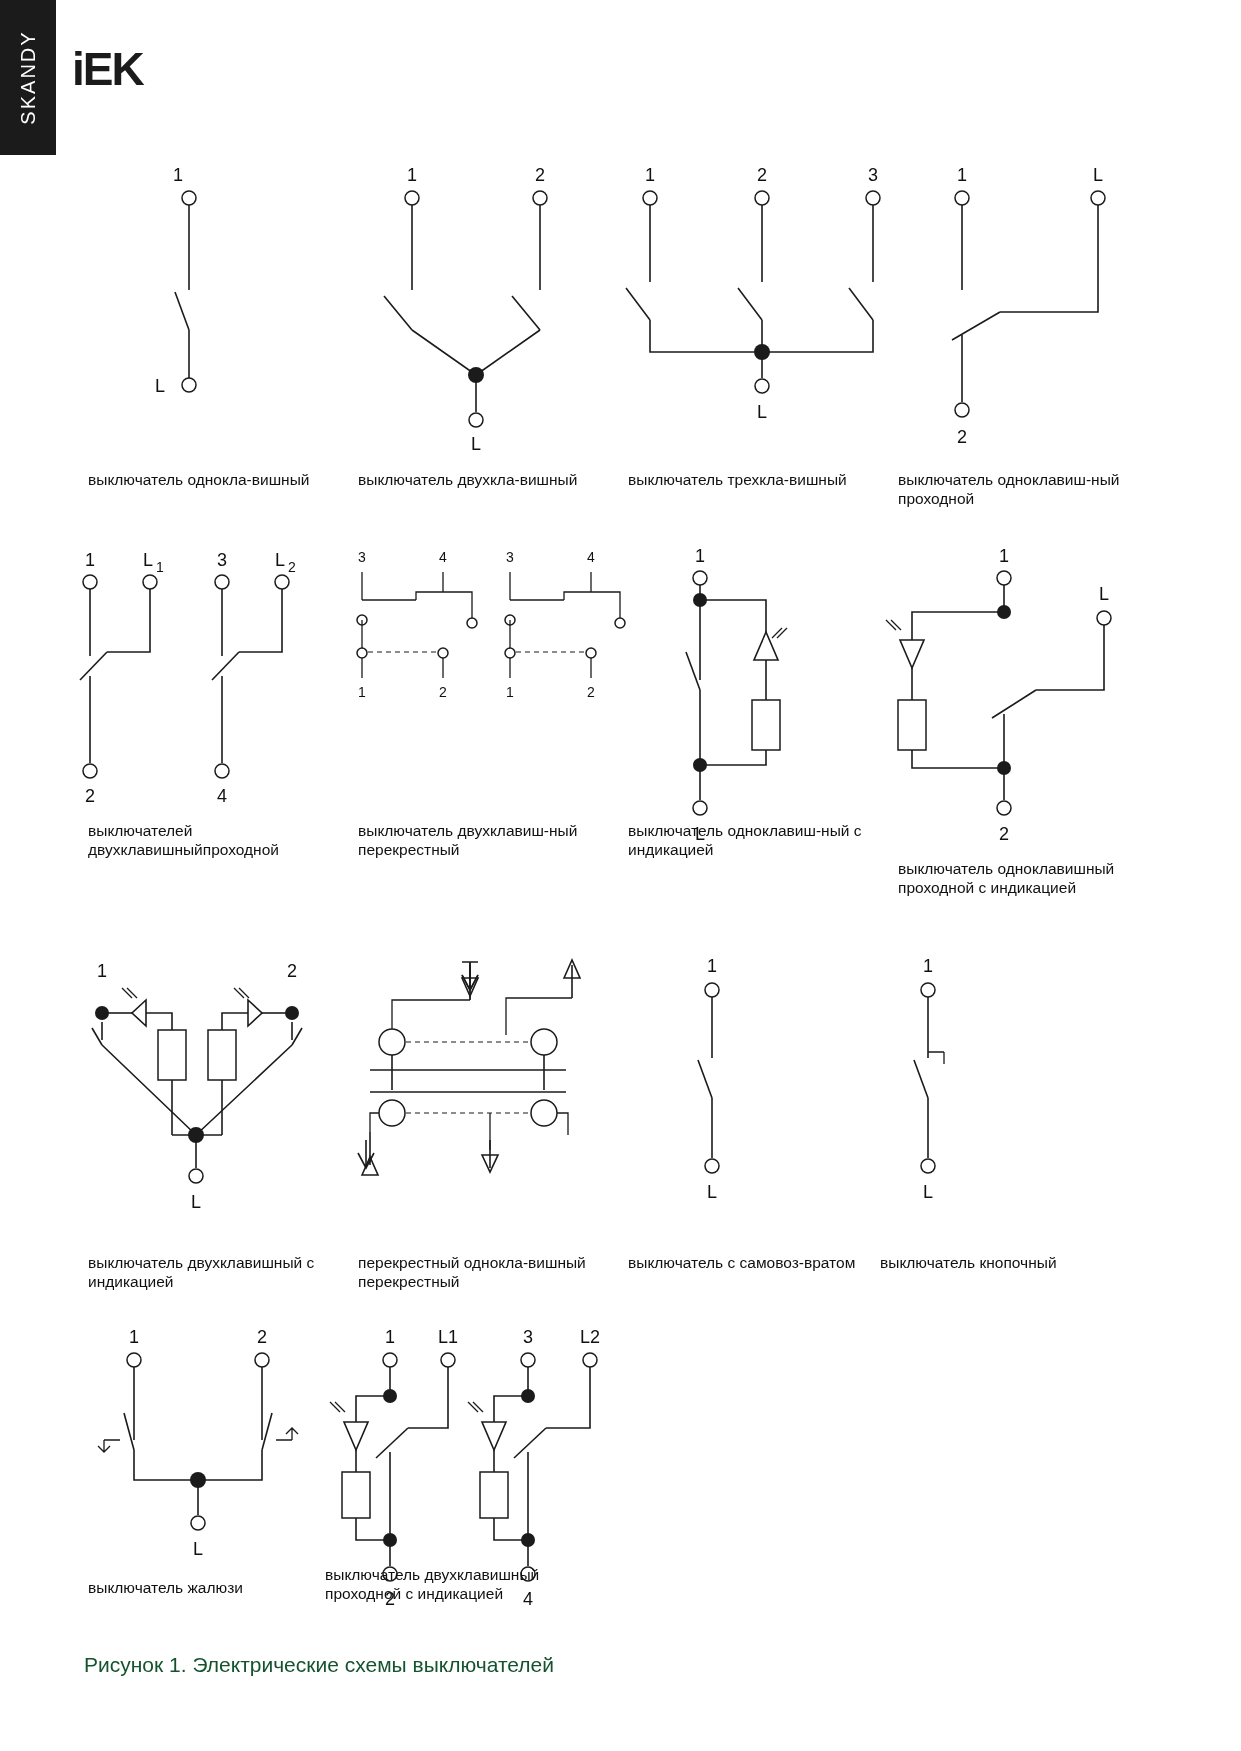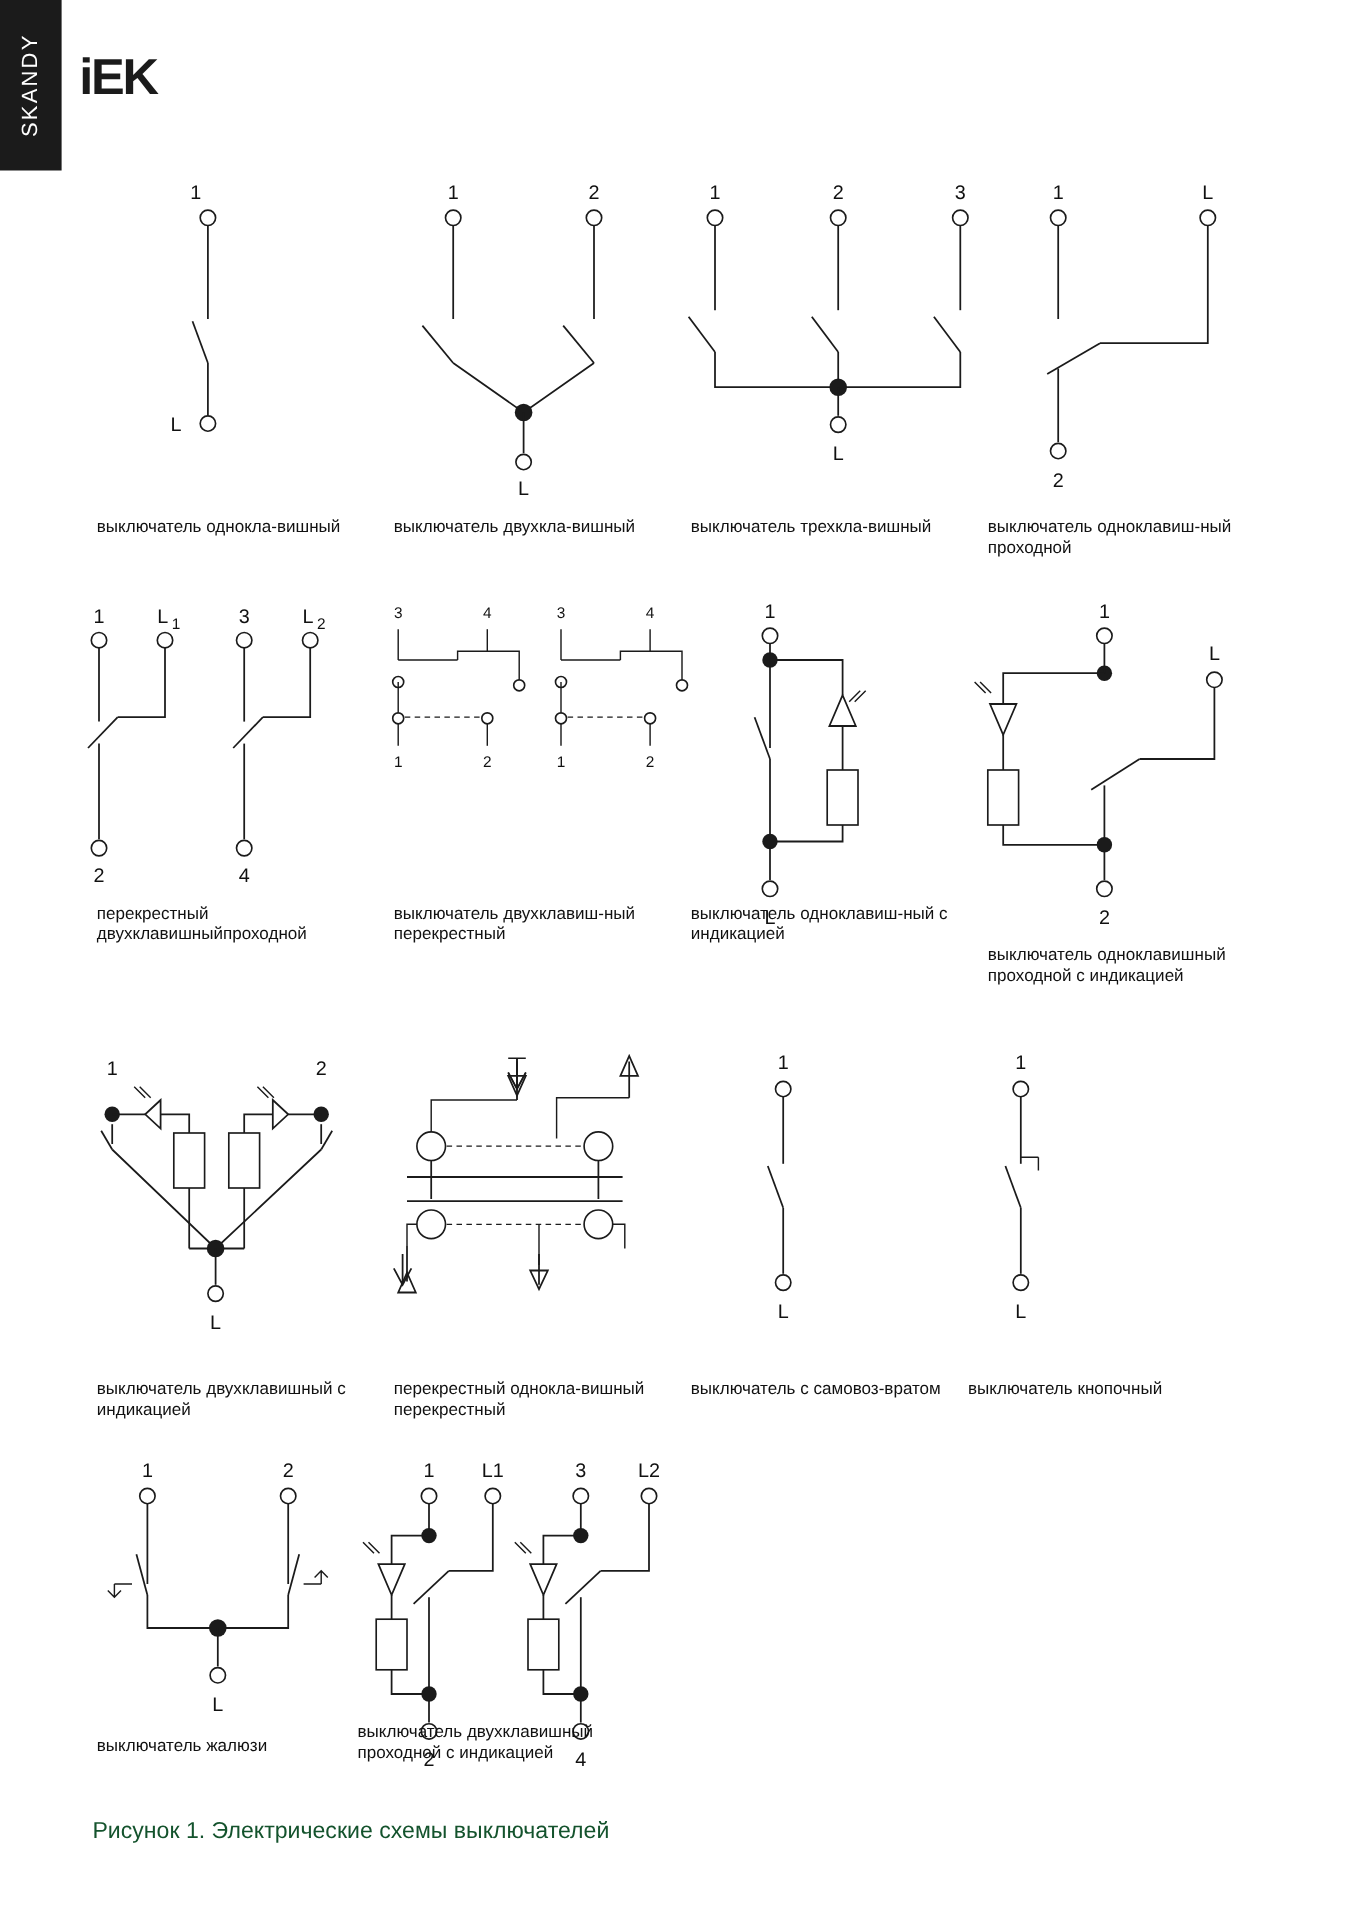--- a/index.html
+++ b/index.html
@@ -402,21 +402,21 @@
     <text class="lbl" x="528" y="1605" text-anchor="middle">4</text>
   </g>
 
 </svg>
 
 <div class="caption" style="left:88px; top:470px; width:250px;">выключатель однокла-вишный</div>
 <div class="caption" style="left:358px; top:470px; width:250px;">выключатель двухкла-вишный</div>
 <div class="caption" style="left:628px; top:470px; width:250px;">выключатель трехкла-вишный</div>
 <div class="caption" style="left:898px; top:470px; width:260px;">выключатель одноклавиш-ный проходной</div>
 
-<div class="caption" style="left:88px; top:821px; width:250px;">перекрестный двухклавишныйпроходной</div>
+<div class="caption" style="left:88px; top:821px; width:250px;">выключателей двухклавишныйпроходной</div>
 <div class="caption" style="left:358px; top:821px; width:250px;">выключатель двухклавиш-ный перекрестный</div>
 <div class="caption" style="left:628px; top:821px; width:250px;">выключатель одноклавиш-ный с индикацией</div>
 <div class="caption" style="left:898px; top:821px; width:260px;margin-top:38px;">выключатель одноклавишный проходной с индикацией</div>
 
 <div class="caption" style="left:88px; top:1253px; width:250px;">выключатель двухклавишный с индикацией</div>
 <div class="caption" style="left:358px; top:1253px; width:250px;">перекрестный однокла-вишный перекрестный</div>
 <div class="caption" style="left:628px; top:1253px; width:250px;">выключатель с самовоз-вратом</div>
 <div class="caption" style="left:880px; top:1253px; width:260px;">выключатель кнопочный</div>
 
 <div class="caption" style="left:88px; top:1578px; width:200px;">выключатель жалюзи</div>

